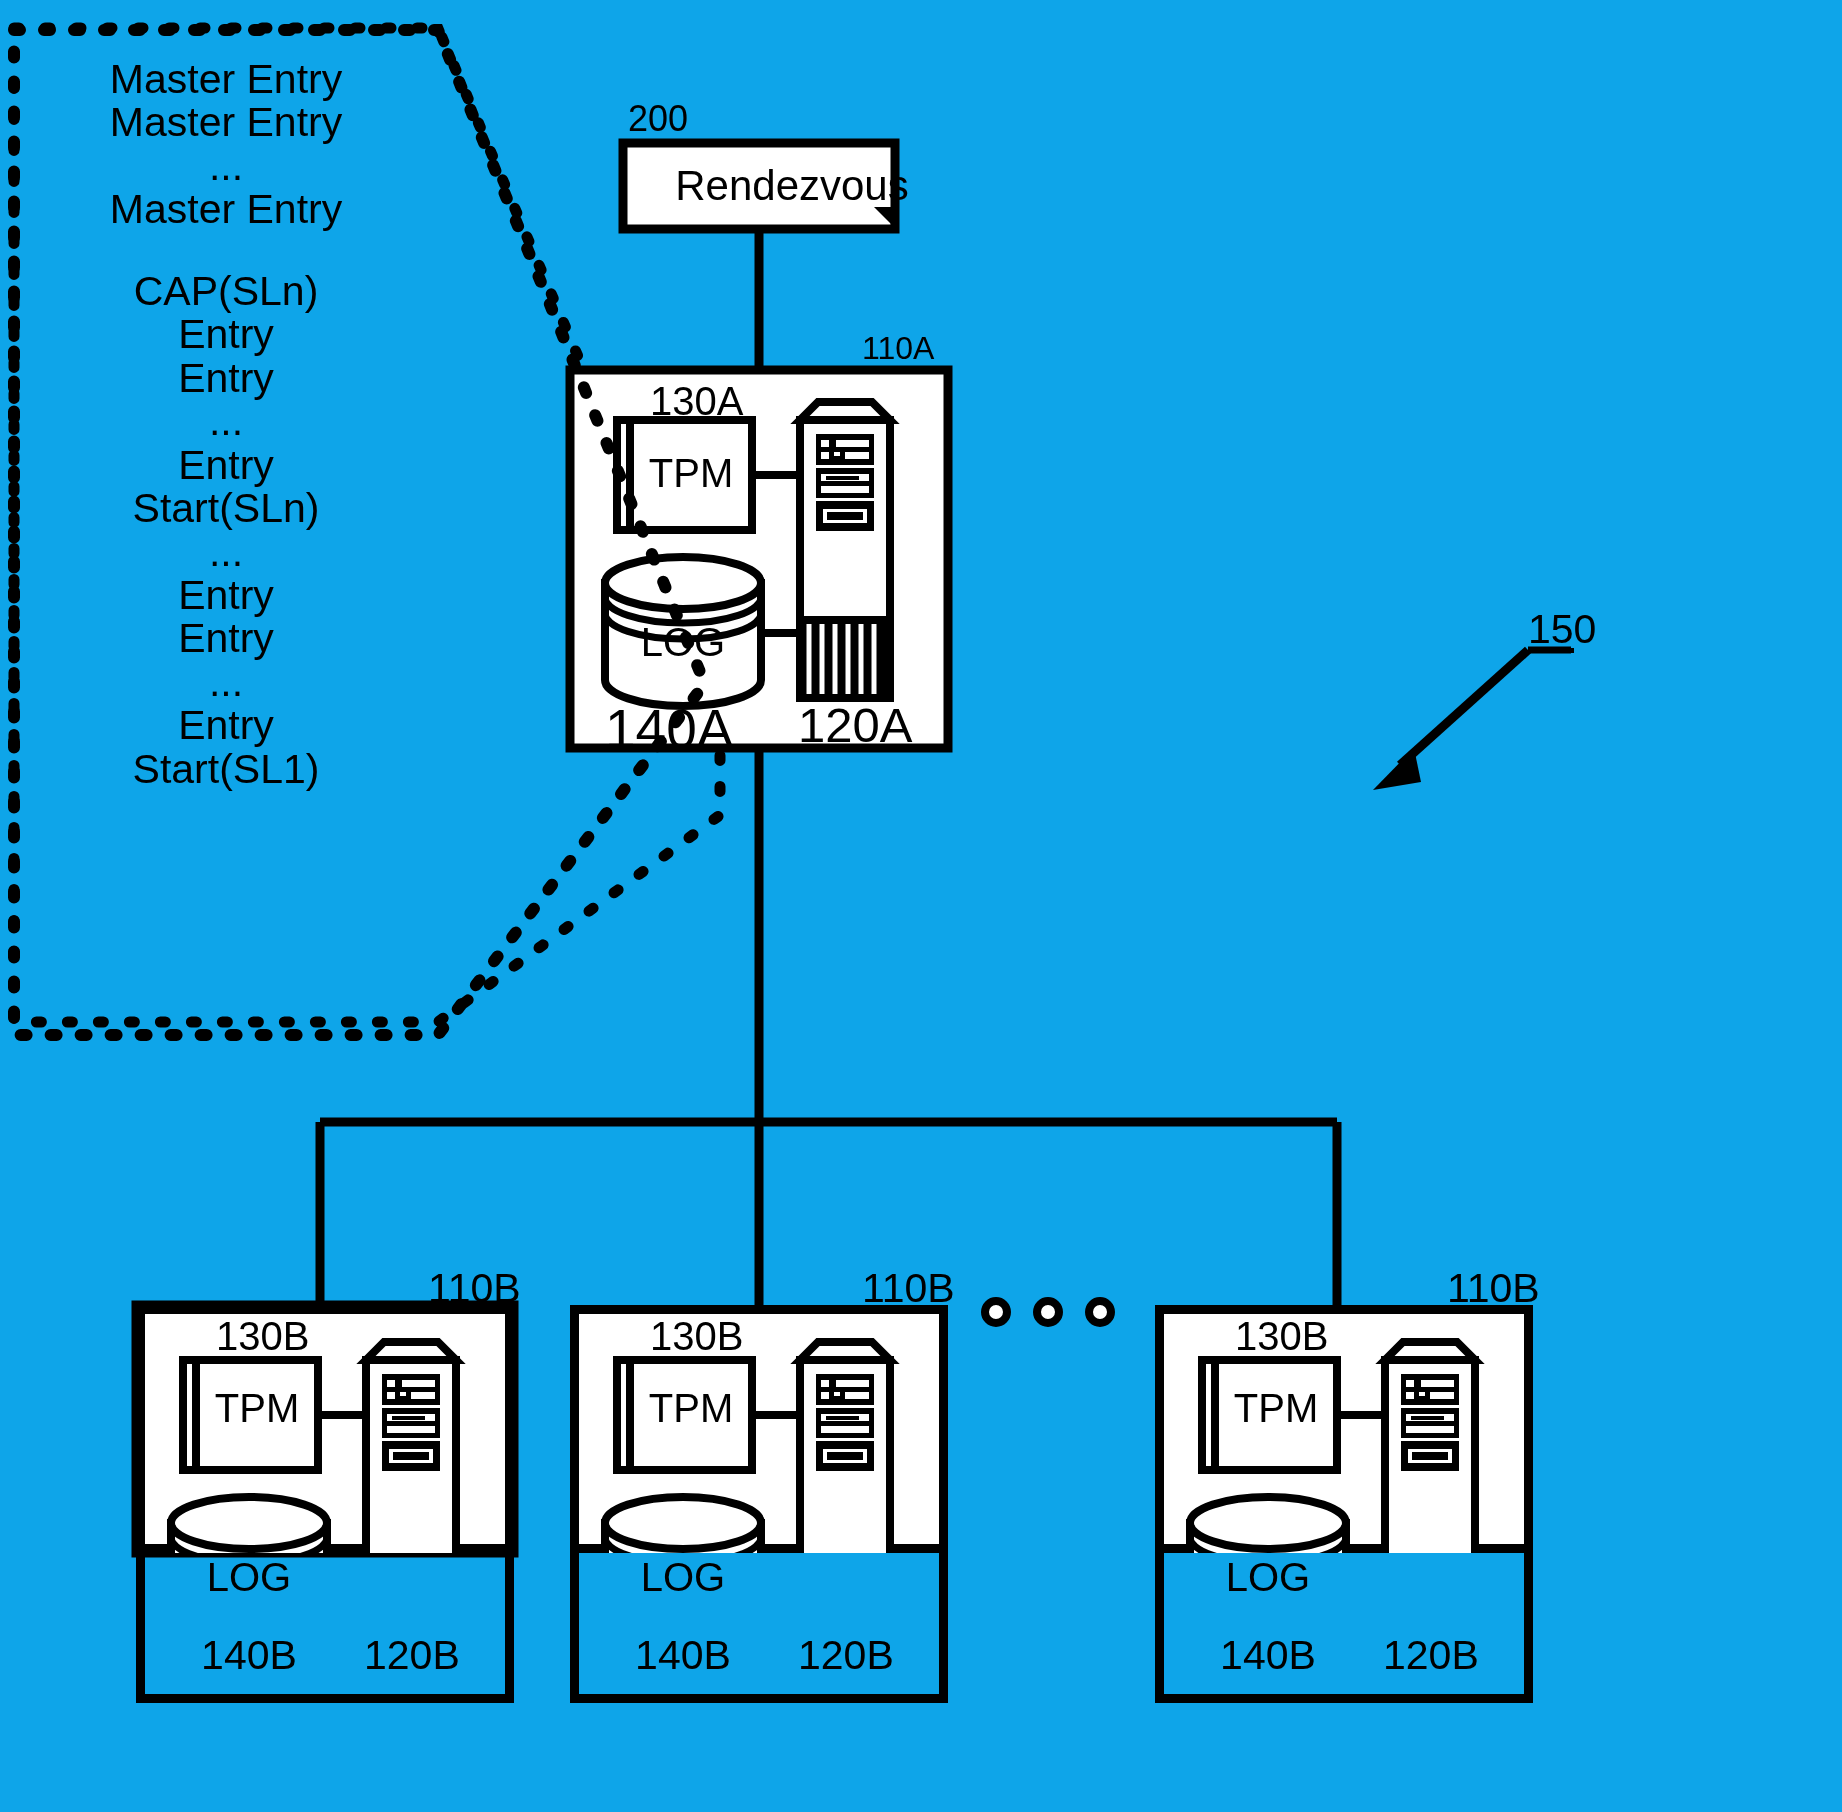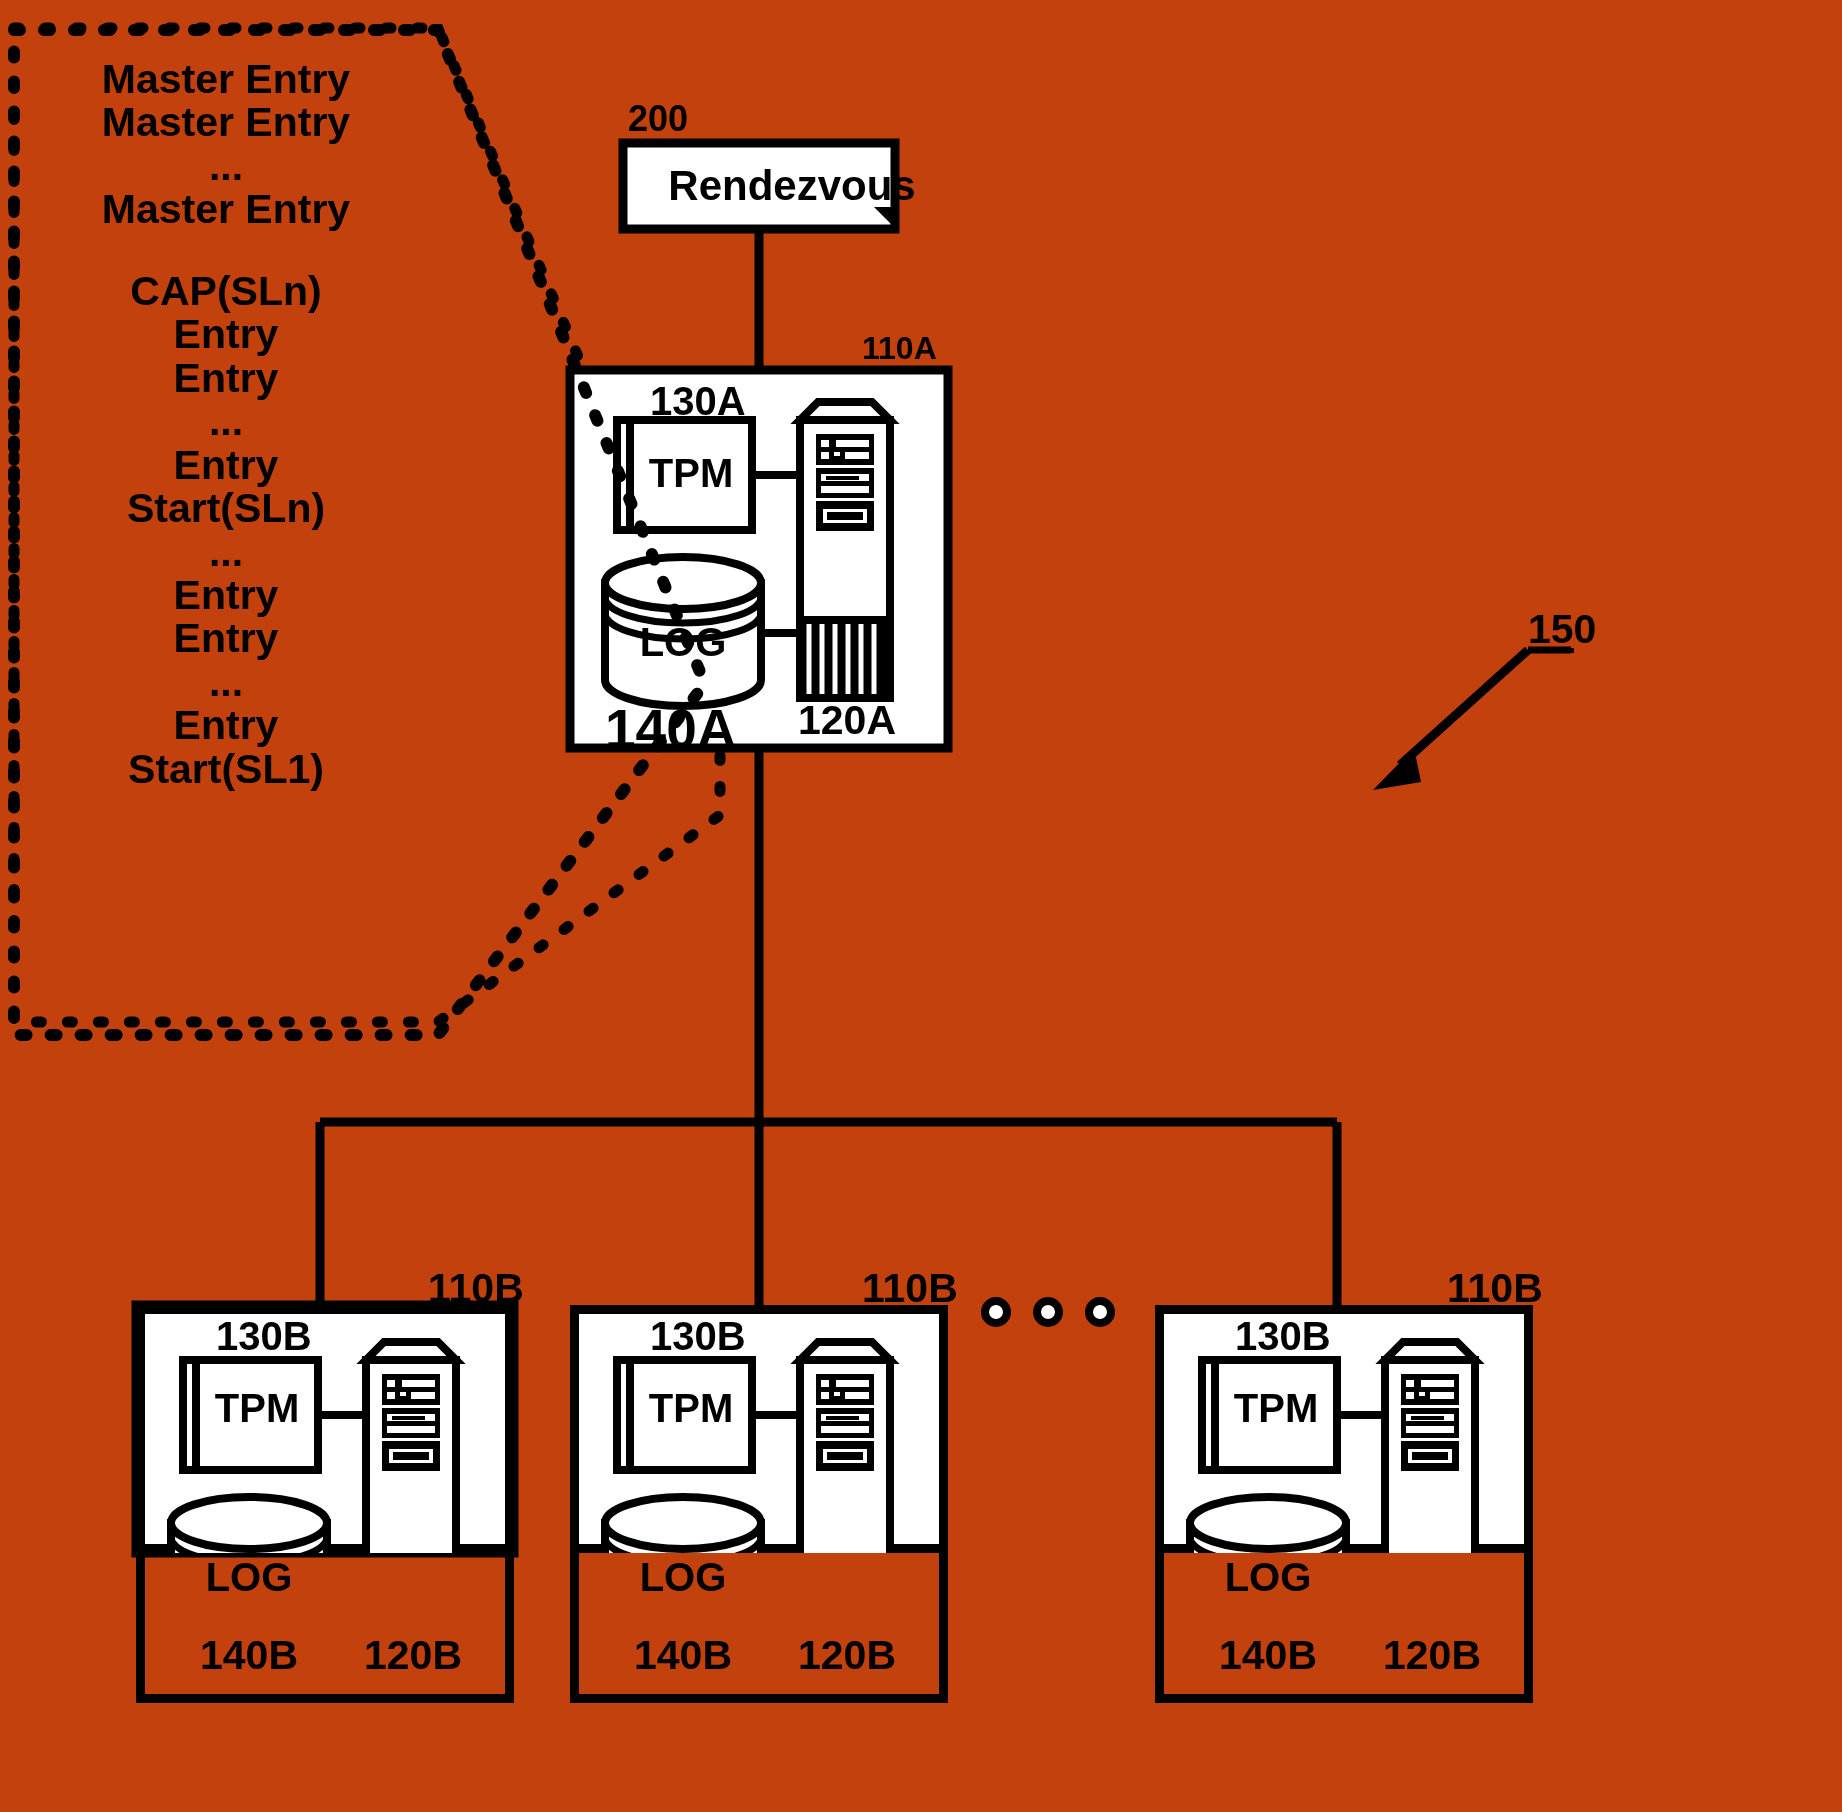--- a/index.html
+++ b/index.html
@@ -9,22 +9,21 @@
   }
   body {
     font-family: "Liberation Sans", sans-serif;
     color: #000000;
   }
   #stage {
     position: relative;
     width: 1842px;
     height: 1812px;
     overflow: hidden;
-    background: #c2410c;
-    font-weight: bold;
+    background: #0ea5e9;
   }
   #diagram-svg {
     position: absolute;
     left: 0;
     top: 0;
     width: 1842px;
     height: 1812px;
     display: block;
   }
   .callout-text {
@@ -151,21 +150,21 @@
   </div>
 
   <div style="position:absolute;left:628px;top:98px;font-size:36px;">200</div>
   <div style="position:absolute;left:656px;top:162px;width:272px;text-align:center;font-size:42px;">Rendezvous</div>
 
   <div style="position:absolute;left:862px;top:330px;font-size:32px;">110A</div>
   <div style="position:absolute;left:650px;top:379px;font-size:40px;">130A</div>
   <div style="position:absolute;left:630px;top:451px;width:122px;text-align:center;font-size:40px;">TPM</div>
   <div style="position:absolute;left:605px;top:620px;width:156px;text-align:center;font-size:40px;">LOG</div>
   <div style="position:absolute;left:605px;top:697px;width:156px;font-size:55px;">140A</div>
-  <div style="position:absolute;left:798px;top:697px;width:94px;text-align:right;font-size:41px;">120A</div>
+  <div style="position:absolute;left:798px;top:697px;width:94px;text-align:right;font-size:49px;">120A</div>
 
   <div style="position:absolute;left:1528px;top:606px;font-size:41px;">150</div>
 
   <div class="node-b" style="position:absolute;left:136px;top:1305px;width:378px;height:248px;border:9px solid #000;box-sizing:border-box;background:#fff;"></div>
   <div class="node-b" style="position:absolute;left:570px;top:1305px;width:378px;height:248px;border:9px solid #000;box-sizing:border-box;background:#fff;"></div>
   <div class="node-b" style="position:absolute;left:1155px;top:1305px;width:378px;height:248px;border:9px solid #000;box-sizing:border-box;background:#fff;"></div>
 
   <svg style="position:absolute;left:136px;top:1305px;width:378px;height:248px;" viewBox="0 0 378 248">
     <g>
       <rect x="47" y="55" width="135" height="110" fill="#ffffff" stroke="#000000" stroke-width="8"></rect>

